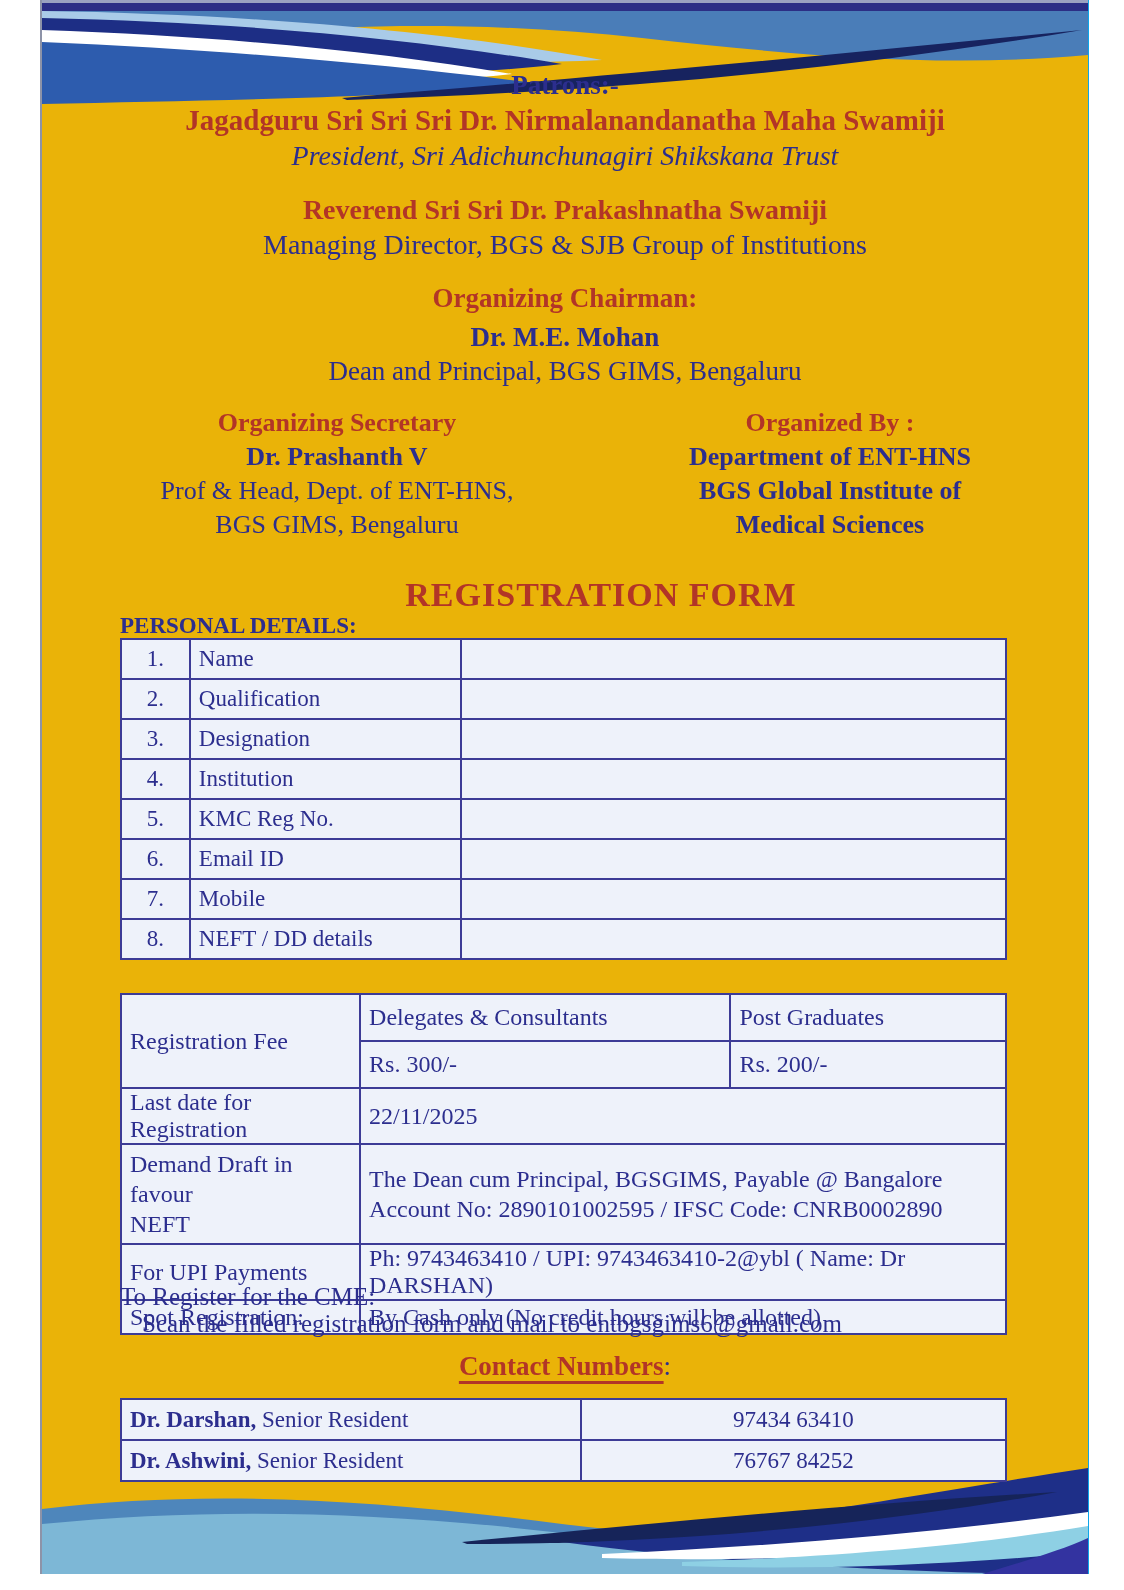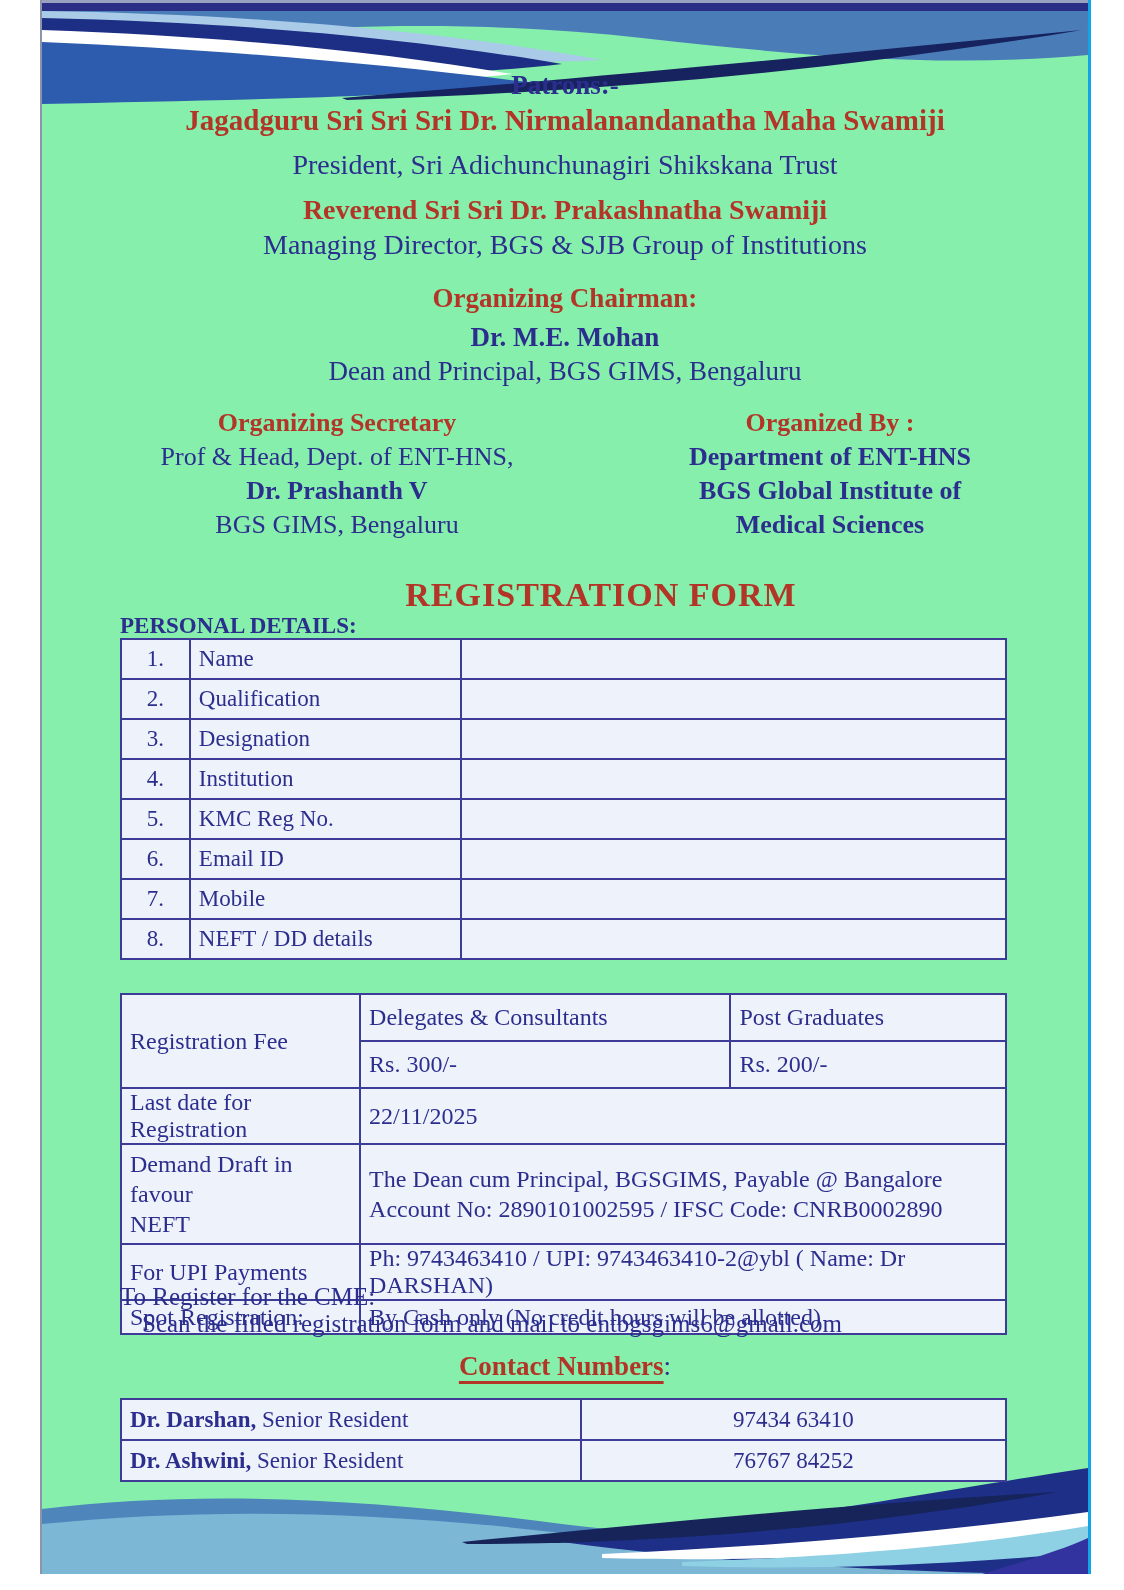--- a/index.html
+++ b/index.html
@@ -2,22 +2,22 @@
 <html><head>
 <meta charset="utf-8">
 <style>
   html,body{margin:0;padding:0;}
   body{
     width:1124px;height:1590px;position:relative;background:#ffffff;
     font-family:"Liberation Serif", serif;
   }
   .page{
     position:absolute;left:40px;top:0;width:1046px;height:1574px;
-    background:#86efac;
-    border-left:2px solid #8d93a8;border-right:3px solid #0ea5e9;
+    background:#eab308;
+    border-left:2px solid #8d93a8;border-right:1px solid #0ea5e9;
     overflow:hidden;
   }
   .banner{position:absolute;left:0;width:1046px;pointer-events:none;}
   .banner-top{top:0;height:118px;}
   .banner-bottom{bottom:0;height:120px;}
 
   .c-navy{color:#2c2e8e;}
   .c-red{color:#b23527;}
   .bold{font-weight:bold;}
 
@@ -82,33 +82,33 @@
     <path d="M0,70 C180,52 360,58 560,84 C760,108 920,88 1046,48 V120 H0 Z" fill="#7db7d6"></path>
     <path d="M1046,14 C900,36 740,68 520,88 C700,112 900,120 1046,120 Z" fill="#1e2f88"></path>
     <path d="M420,88 C640,66 840,48 1015,38 C830,72 620,90 425,90 Z" fill="#162459"></path>
     <path d="M560,100 C740,92 900,78 1046,58 V86 C880,102 700,108 560,104 Z" fill="#ffffff"></path>
     <path d="M640,108 C820,102 950,88 1046,72 V98 C900,112 760,116 640,112 Z" fill="#8ed0e4"></path>
     <path d="M940,120 C980,108 1020,96 1046,84 V120 Z" fill="#3333a0"></path>
   </svg>
 
   <div class="hline c-navy bold" style="top:70px;font-size:27px;">Patrons:-</div>
   <div class="hline c-red bold" style="top:104px;font-size:29px;">Jagadguru Sri Sri Sri Dr. Nirmalanandanatha Maha Swamiji</div>
-  <div class="hline c-navy" style="top:149px;font-size:28px;">President, Sri Adichunchunagiri Shikskana Trust</div>
+  <div class="hline c-navy" style="top:140px;font-size:28px;font-style:italic;">President, Sri Adichunchunagiri Shikskana Trust</div>
   <div class="hline c-red bold" style="top:194px;font-size:28px;">Reverend Sri Sri Dr. Prakashnatha Swamiji</div>
   <div class="hline c-navy" style="top:229px;font-size:28px;">Managing Director, BGS &amp; SJB Group of Institutions</div>
 
   <div class="hline c-red bold" style="top:283px;font-size:27px;">Organizing Chairman:</div>
   <div class="hline c-navy bold" style="top:322px;font-size:27px;">Dr. M.E. Mohan</div>
   <div class="hline c-navy" style="top:356px;font-size:27px;">Dean and Principal, BGS GIMS, Bengaluru</div>
 
   <div class="twocol">
     <div class="col-left">
       <div class="c-red bold">Organizing Secretary</div>
+      <div class="c-navy bold">Dr. Prashanth V</div>
       <div class="c-navy">Prof &amp; Head, Dept. of ENT-HNS,</div>
-      <div class="c-navy bold">Dr. Prashanth V</div>
       <div class="c-navy">BGS GIMS, Bengaluru</div>
     </div>
     <div class="col-right">
       <div class="c-red bold">Organized By :</div>
       <div class="c-navy bold">Department of ENT-HNS</div>
       <div class="c-navy bold">BGS Global Institute of</div>
       <div class="c-navy bold">Medical Sciences</div>
     </div>
   </div>
 

